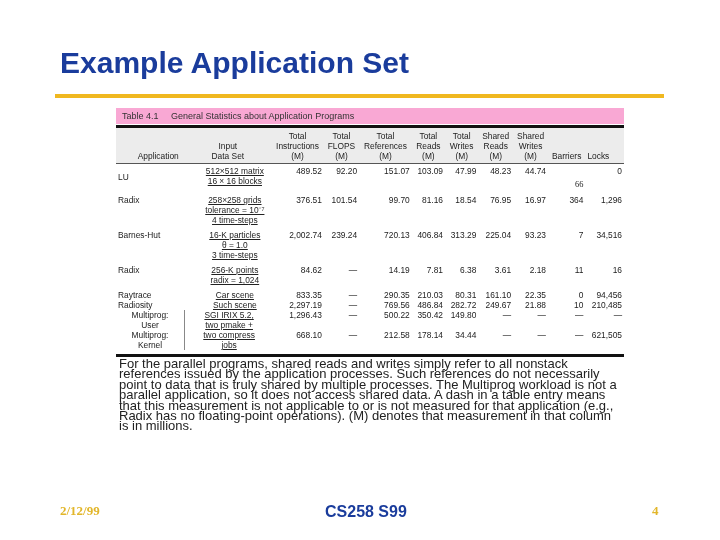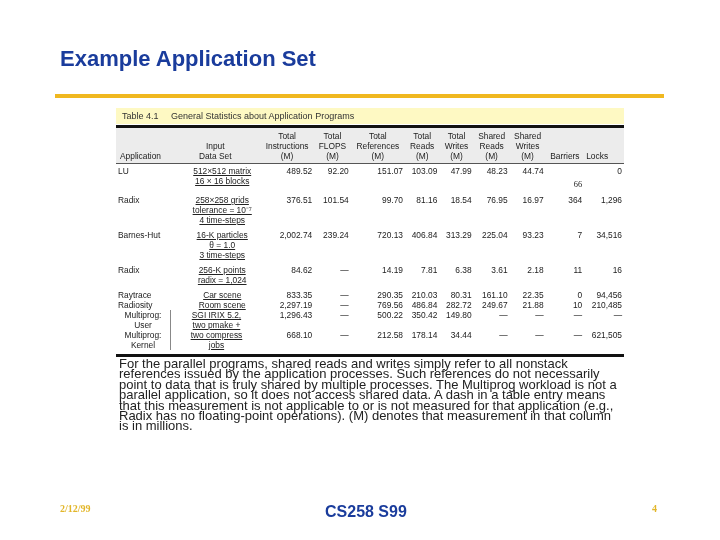--- a/index.html
+++ b/index.html
@@ -1,35 +1,35 @@
 <!DOCTYPE html>
 <html><head>
 <meta charset="utf-8">
 <style>
   html, body { margin:0; padding:0; }
   body { width:720px; height:540px; background:#ffffff; position:relative; overflow:hidden; font-family:"Liberation Sans", sans-serif; }
-  .title { position:absolute; left:60px; top:46px; font-size:22px; font-weight:bold; color:#1a3c9c; letter-spacing:0px; }
+  .title { position:absolute; left:60px; top:46px; font-size:30px; font-weight:bold; color:#1a3c9c; letter-spacing:0px; }
   .rule { position:absolute; left:55px; top:94px; width:609px; height:4px; background:#f0b820; }
   .table-wrap { position:absolute; left:116px; top:108px; width:508px; }
-  .caption { background:#fef9c3; font-size:9px; color:#333; padding:2px 4px 2px 6px; height:12px; line-height:12px; }
+  .caption { background:#f9a8d4; font-size:9px; color:#333; padding:2px 4px 2px 6px; height:12px; line-height:12px; }
   .caption .num { margin-right:10px; }
   .thick { height:3px; background:#111; margin-top:1px; }
   table { border-collapse:collapse; width:100%; font-size:8.4px; color:#222; }
   thead tr { background:#ececec; }
   thead th { font-weight:normal; vertical-align:bottom; padding:3px 2px 2px 2px; line-height:10px; text-align:center; }
-  thead th.app { text-align:left; padding-left:4px; }
+  thead th.app { text-align:center; padding-left:18px; }
   thead th.locks { text-align:left; padding-right:3px; }
   .hdr-line { border-top:1px solid #555; }
   tbody td { padding:0 2px; line-height:10px; vertical-align:top; text-align:right; white-space:nowrap; }
   tbody td.app { text-align:left; padding-left:2px; }
   tbody td.input { text-align:center; padding-left:16px;text-decoration:underline; }
   tbody tr.spacer td { height:5px; }
   .bot-thick { height:3px; background:#111; margin-top:4px; }
   .footnote { font-size:13px; line-height:10.4px; color:#222; padding:2px 4px 0 3px; }
-  .footer { position:absolute; top:503px; font-size:10px; }
+  .footer { position:absolute; top:503px; font-size:13px; }
   .f-date { left:60px; font-family:"Liberation Serif", serif; color:#e2b62a; font-weight:bold; }
   .f-course { left:325px; color:#1a3c9c; font-weight:bold; font-size:16px; }
   .f-page { left:652px; font-family:"Liberation Serif", serif; color:#e2b62a; font-weight:bold; }
   .mp td.input { border-left:1px solid #888; padding-left:4px; }
 </style>
 </head>
 <body>
 
 <div class="title">Example Application Set</div>
 <div class="rule"></div>
@@ -95,21 +95,21 @@
           </th>
           <th class="locks">
             <div>&nbsp;</div>
             <div>&nbsp;</div>
             <div>Locks</div>
           </th>
         </tr>
     </thead>
     <tbody id="tbody">
         <tr class="hdr-line">
-          <td class="app" style="border-top: 1px solid rgb(85, 85, 85); padding-top: 2px; margin-left: 16px;">
+          <td class="app" style="border-top: 1px solid rgb(85, 85, 85); padding-top: 8px; margin-left: 16px;">
             <div>LU</div>
           </td>
           <td class="input" style="border-top: 1px solid rgb(85, 85, 85); padding-top: 2px;">
             <div>512×512 matrix</div>
             <div>16 × 16 blocks</div>
           </td>
           <td class="num" style="border-top: 1px solid rgb(85, 85, 85); padding-top: 2px;">
             <div>489.52</div>
           </td>
           <td class="num" style="border-top: 1px solid rgb(85, 85, 85); padding-top: 2px;">
@@ -292,21 +292,21 @@
           </td>
           <td class="num">
             <div>94,456</div>
           </td>
         </tr>
         <tr>
           <td class="app">
             <div>Radiosity</div>
           </td>
           <td class="input">
-            <div>Room scene</div>
+            <div>Such scene</div>
           </td>
           <td class="num">
             <div>2,297.19</div>
           </td>
           <td class="num">
             <div>—</div>
           </td>
           <td class="num">
             <div>769.56</div>
           </td>

